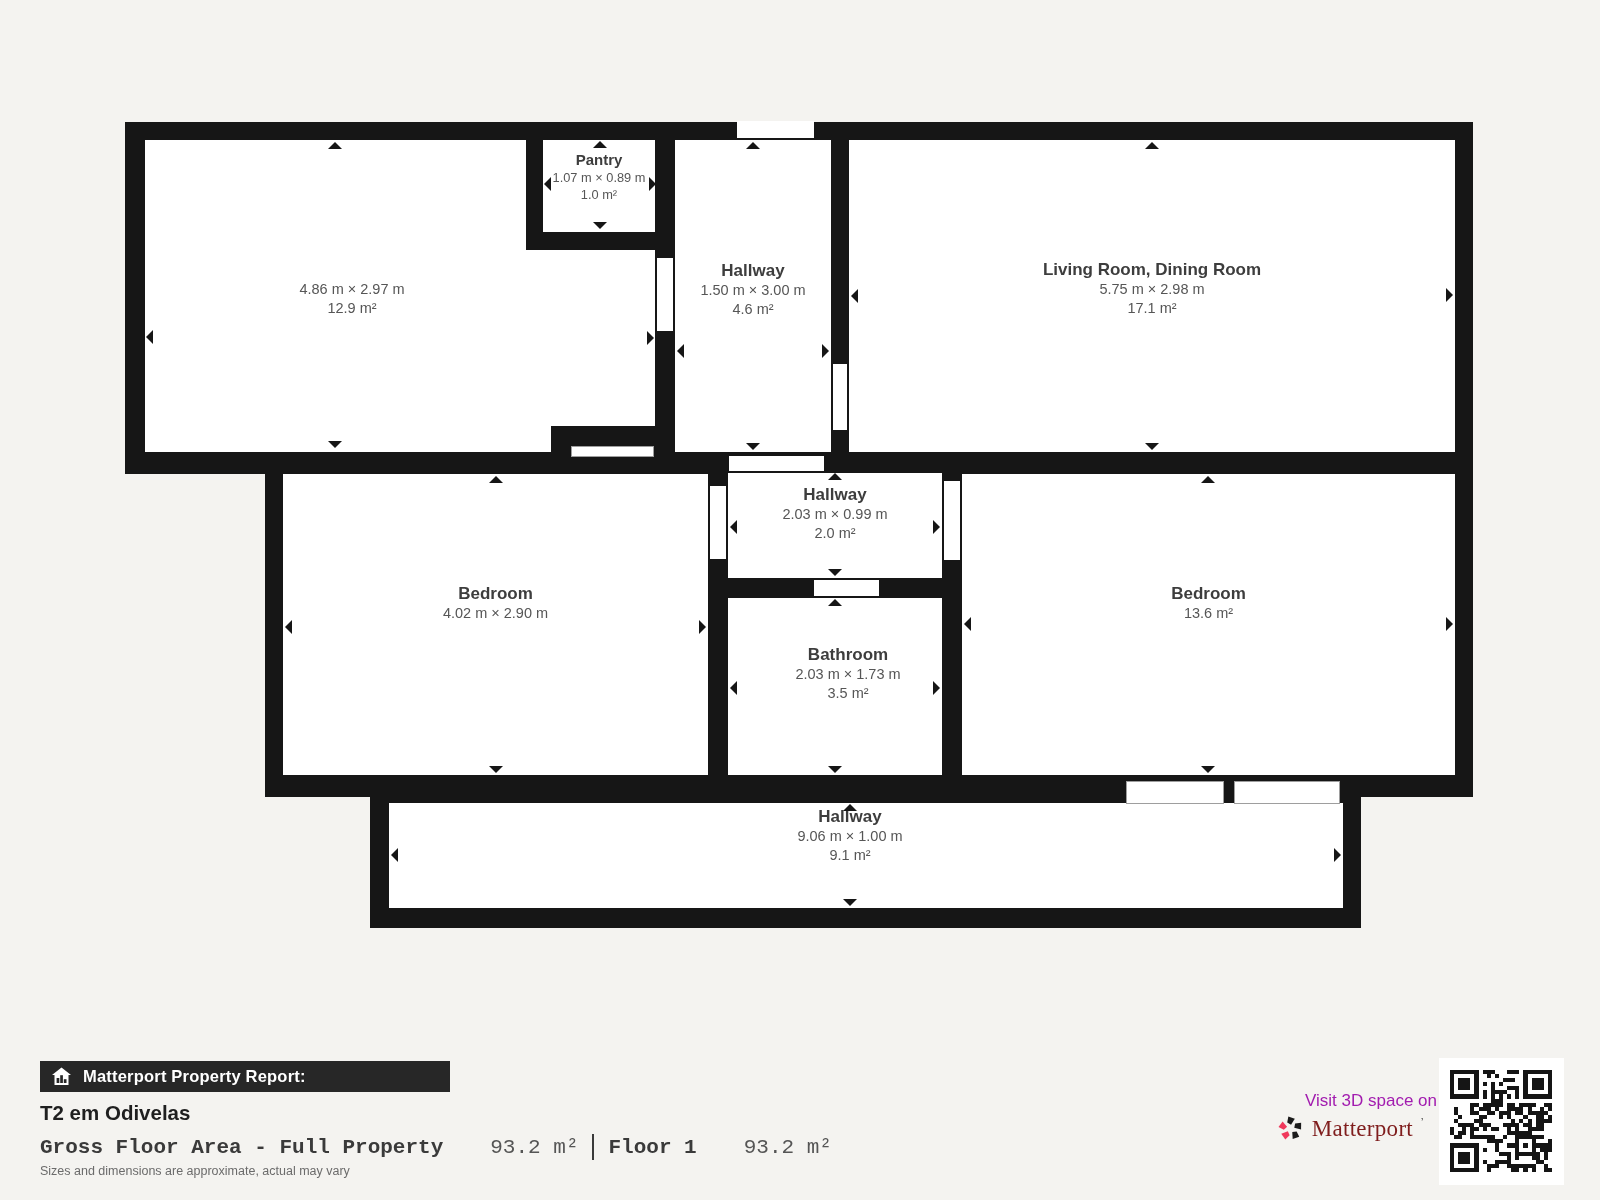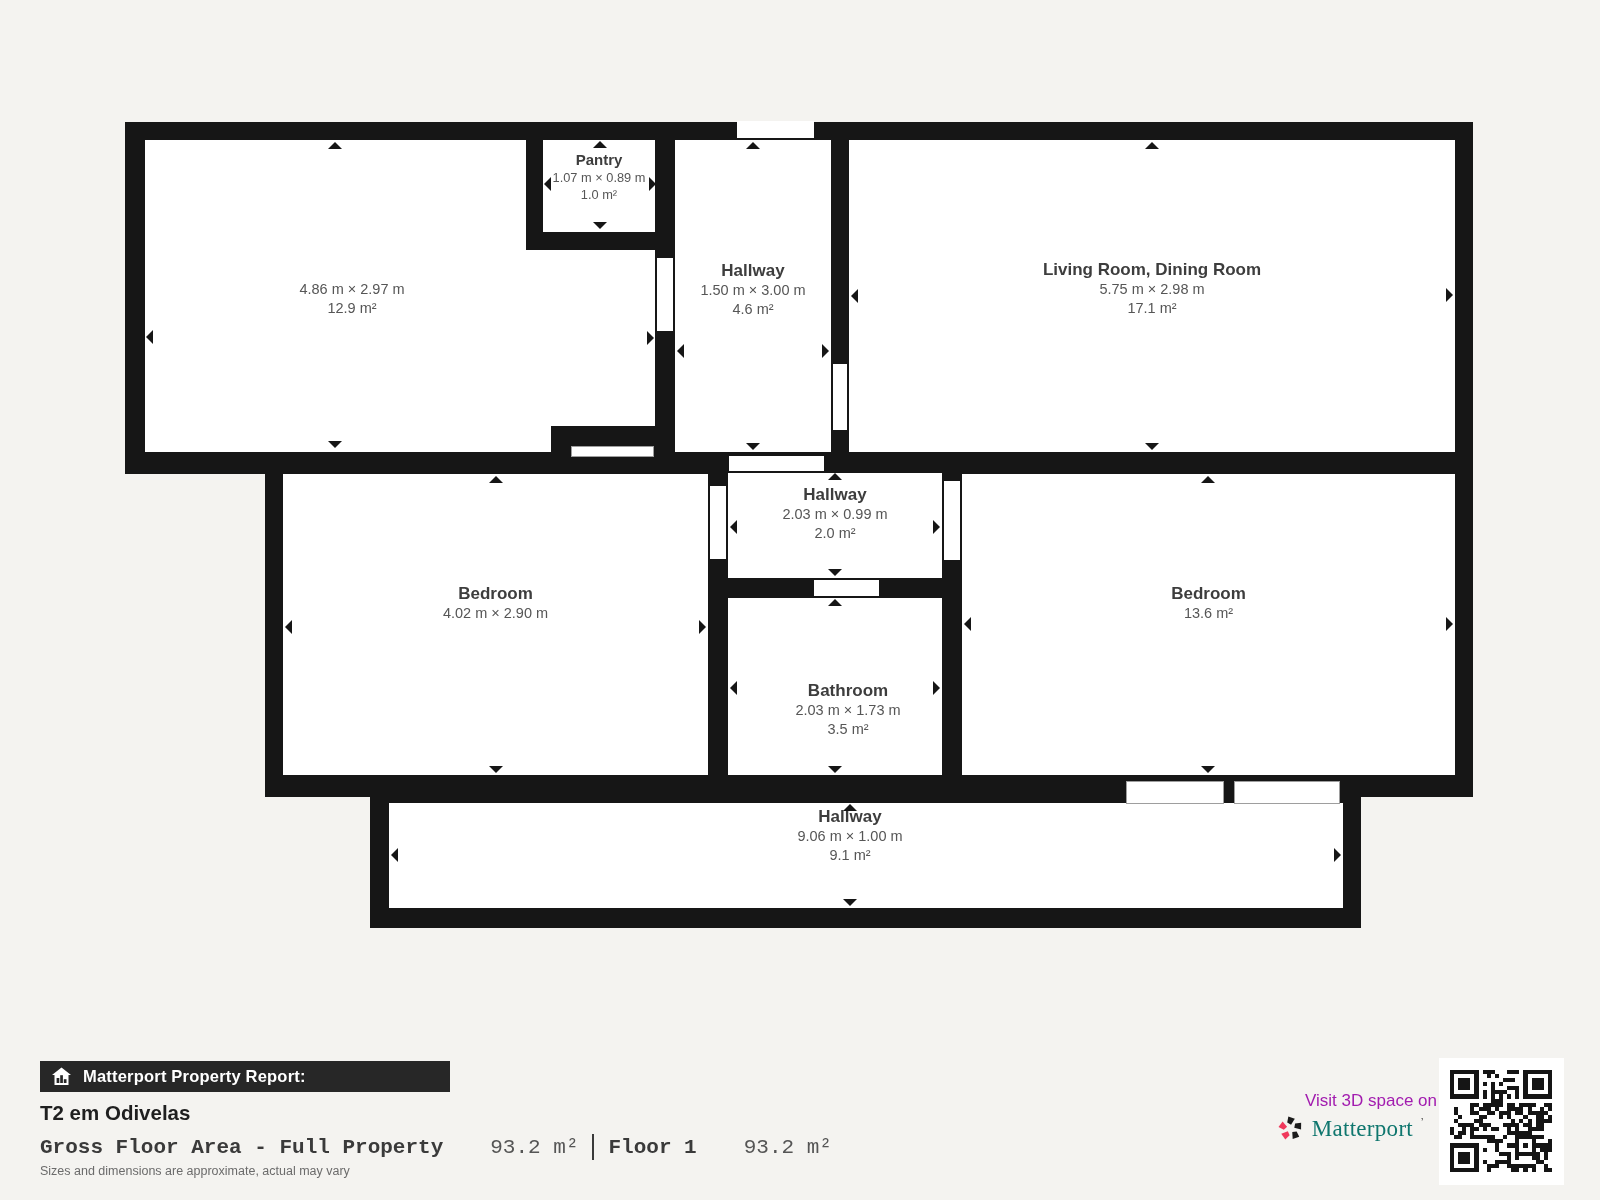--- a/index.html
+++ b/index.html
@@ -29,21 +29,21 @@
   .property-title{position:absolute;left:40px;top:1101px;font-size:20.5px;font-weight:700;color:#1f1f1f;}
   .area-line{position:absolute;left:40px;top:1134px;display:flex;align-items:center;font-size:21px;font-family:Liberation Mono, monospace;}
   .area-label{font-weight:700;color:#3a3a3a;}
   .area-value{color:#555555;margin-left:7px;font-weight:400;padding-left:40px;}
   .area-divider{width:2px;height:26px;background:#3a3a3a;margin:0 14px;}
   .disclaimer{position:absolute;left:40px;top:1164px;font-size:12.5px;color:#6b6b6b;}
   .visit-text{position:absolute;left:1305px;top:1091px;width:210px;text-align:left;
               font-size:17px;color:#a21caf;}
   .brand-row{position:absolute;left:1245px;top:1115px;width:210px;display:flex;align-items:center;
              justify-content:center;gap:8px;}
-  .brand-word{font-family:"Liberation Serif",serif;font-size:23px;color:#0f766e;letter-spacing:.3px;}
+  .brand-word{font-family:"Liberation Serif",serif;font-size:23px;color:#7f1d1d;letter-spacing:.3px;}
   .brand-tm{font-size:10px;color:#1c1c1c;align-self:flex-start;margin-top:2px;}
   .qr-panel{position:absolute;left:1439px;top:1058px;width:125px;height:127px;background:#ffffff;}
   .qr-panel svg{position:absolute;left:11px;top:12px;}
 </style>
 </head>
 <body>
 
 <div class="canvas">
 
   <div>
@@ -111,21 +111,21 @@
   </div>
   <div class="room-label" style="left:728px;top:484px;width:214px">
     <div class="room-name">Hallway</div>
     <div class="room-dims">2.03 m × 0.99 m</div>
     <div class="room-area">2.0 m²</div>
   </div>
   <div class="room-label" style="left:283px;top:583px;width:425px">
     <div class="room-name">Bedroom</div>
     <div class="room-dims">4.02 m × 2.90 m</div>
   </div>
-  <div class="room-label" style="left:728px;top:680px;width:240px">
+  <div class="room-label" style="left:728px;top:644px;width:240px">
     <div class="room-name">Bathroom</div>
     <div class="room-dims">2.03 m × 1.73 m</div>
     <div class="room-area">3.5 m²</div>
   </div>
   <div class="room-label" style="left:962px;top:583px;width:493px">
     <div class="room-name">Bedroom</div>
     <div class="room-area">13.6 m²</div>
   </div>
   <div class="room-label" style="left:389px;top:806px;width:922px">
     <div class="room-name">Hallway</div>

